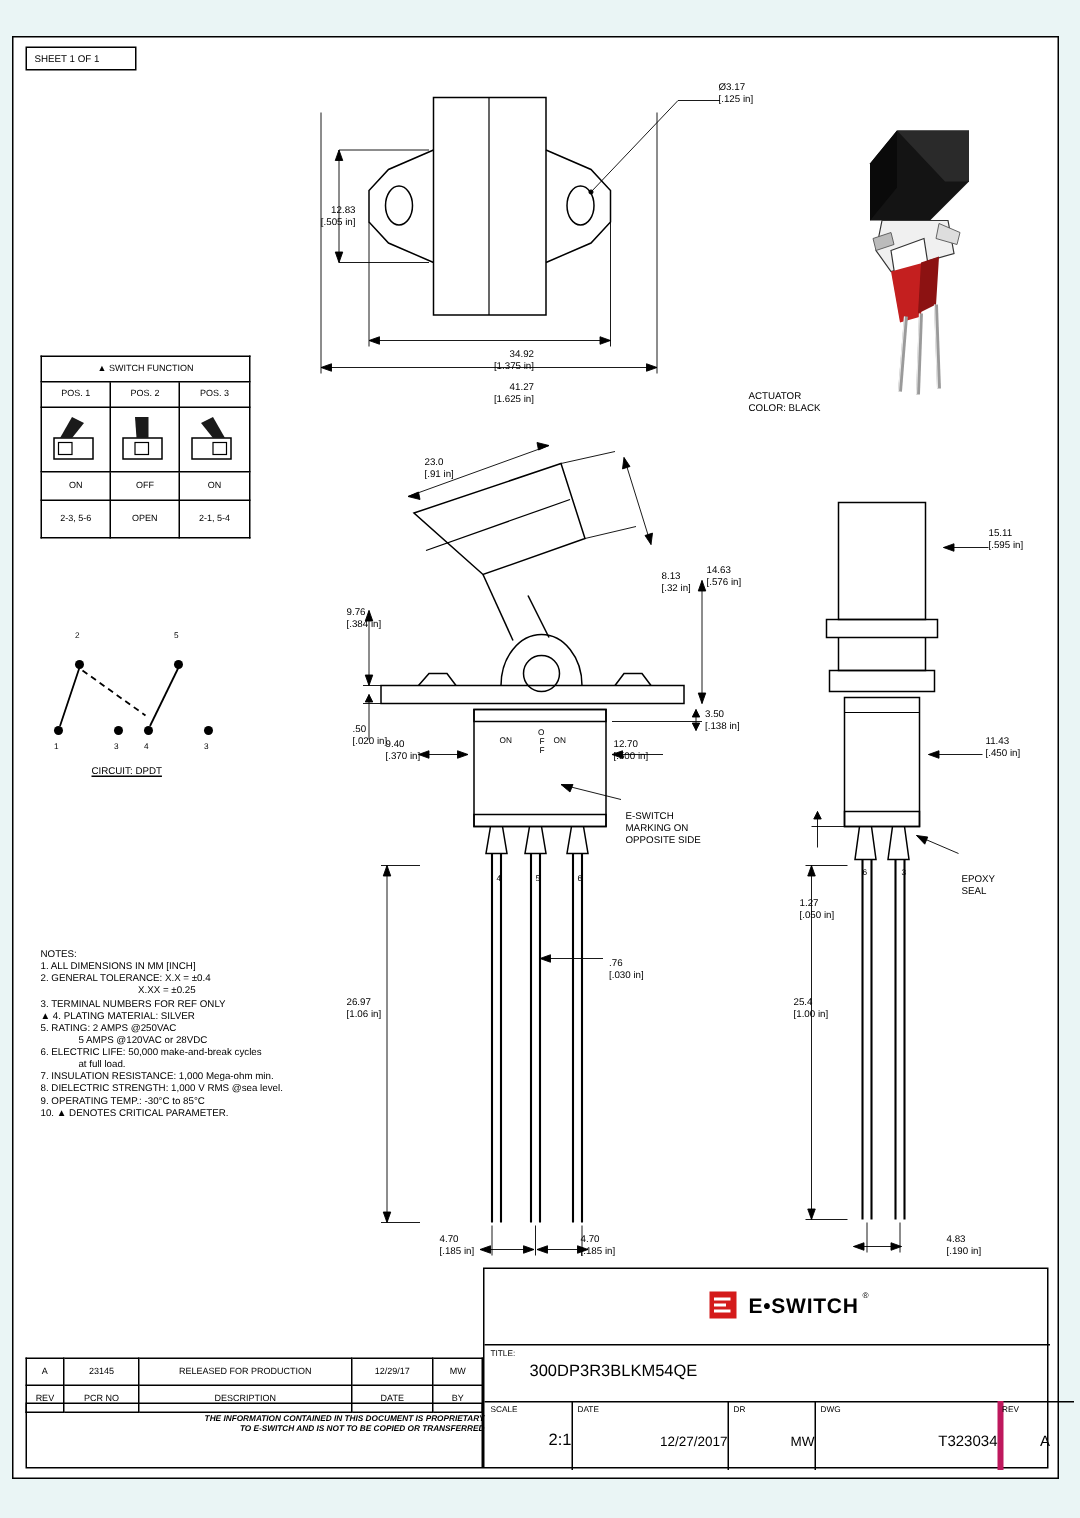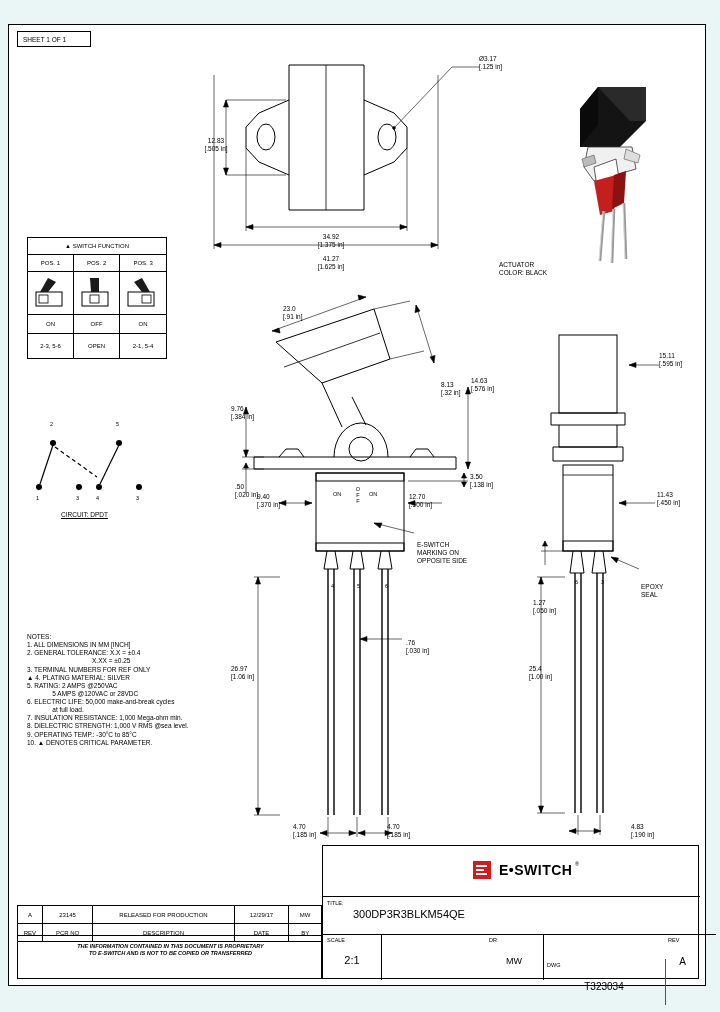--- a/index.html
+++ b/index.html
@@ -1,21 +1,21 @@
 <!DOCTYPE html>
 <html><head>
 <meta charset="utf-8">
 <style>
   html,body{margin:0;padding:0;background:#eaf5f5;}
   body{width:720px;height:1012px;font-family:"Liberation Sans",sans-serif;}
   #sheet{position:absolute;left:8px;top:24px;width:698px;height:962px;background:#ffffff;border:1.5px solid #000;box-sizing:border-box;}
   .abs{position:absolute;}
   .txt{font-size:6.5px;color:#000;line-height:1.25;white-space:pre;}
   .tiny{font-size:5.5px;color:#000;line-height:1.2;white-space:pre;}
-  .ctr{text-align:center;}
+  .ctr{text-align:right;}
   .bx{border:1px solid #000;box-sizing:border-box;}
   svg{display:block;}
   table{border-collapse:collapse;}
   .sf td,.sf th{border:1px solid #000;font-size:6px;text-align:center;padding:1px 2px;font-weight:normal;}
   .rev td{border:1px solid #000;font-size:6px;text-align:center;padding:1px 1px;}
 </style>
 </head>
 <body>
 
 <div id="sheet">
@@ -430,25 +430,29 @@
     <div class="abs" style="left:0;top:50px;width:377px;height:38px;border-bottom:1px solid #000;padding-left:16px;">
       <div class="abs tiny" style="left:4px;top:4px;">TITLE:</div>
       <div class="abs" style="left:30px;top:12px;font-size:11px;">300DP3R3BLKM54QE</div>
     </div>
 
     <div class="abs" style="left:0;top:88px;width:377px;height:46px;">
       <div class="abs" style="left:0;top:0;width:58px;height:46px;border-right:1px solid #000;">
         <div class="abs tiny" style="left:4px;top:3px;">SCALE</div>
         <div class="abs ctr" style="left:0;top:20px;width:58px;font-size:11px;">2:1</div>
       </div>
+      <div class="abs" style="left:58px;top:0;width:104px;height:46px;border-right:1px solid #000;">
+        <div class="abs tiny" style="left:4px;top:3px;">DATE</div>
+        <div class="abs ctr" style="left:0;top:22px;width:104px;font-size:9px;">12/27/2017</div>
+      </div>
       <div class="abs" style="left:162px;top:0;width:58px;height:46px;border-right:1px solid #000;">
         <div class="abs tiny" style="left:4px;top:3px;">DR</div>
         <div class="abs ctr" style="left:0;top:22px;width:58px;font-size:9px;">MW</div>
       </div>
-      <div class="abs" style="left:220px;top:0;width:122px;height:46px;border-right:1px solid #be185d;margin-top:25px;">
+      <div class="abs" style="left:220px;top:0;width:122px;height:46px;border-right:4px solid #be185d;">
         <div class="abs tiny" style="left:4px;top:3px;">DWG</div>
         <div class="abs ctr" style="left:0;top:22px;width:122px;font-size:10px;">T323034</div>
       </div>
       <div class="abs" style="left:342px;top:0;width:35px;height:46px;">
         <div class="abs tiny" style="left:3px;top:3px;">REV</div>
         <div class="abs ctr" style="left:0;top:22px;width:35px;font-size:10px;">A</div>
       </div>
     </div>
   </div>
 

